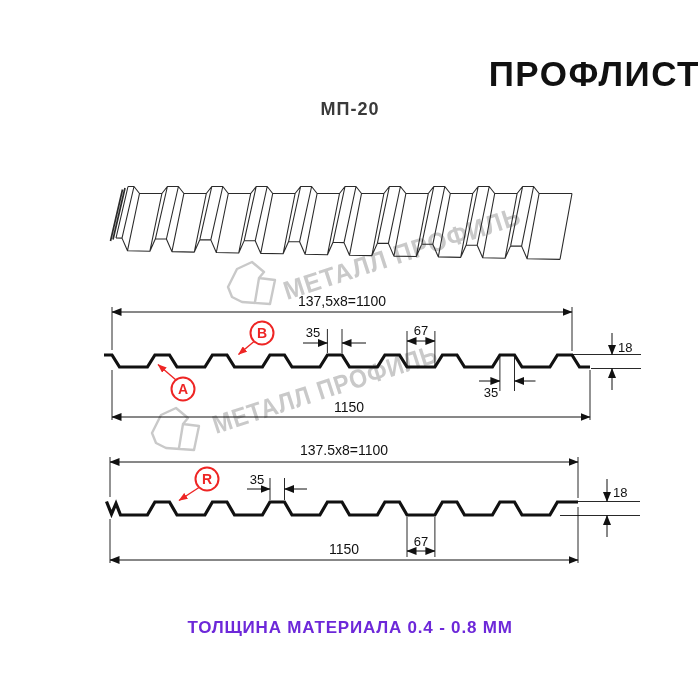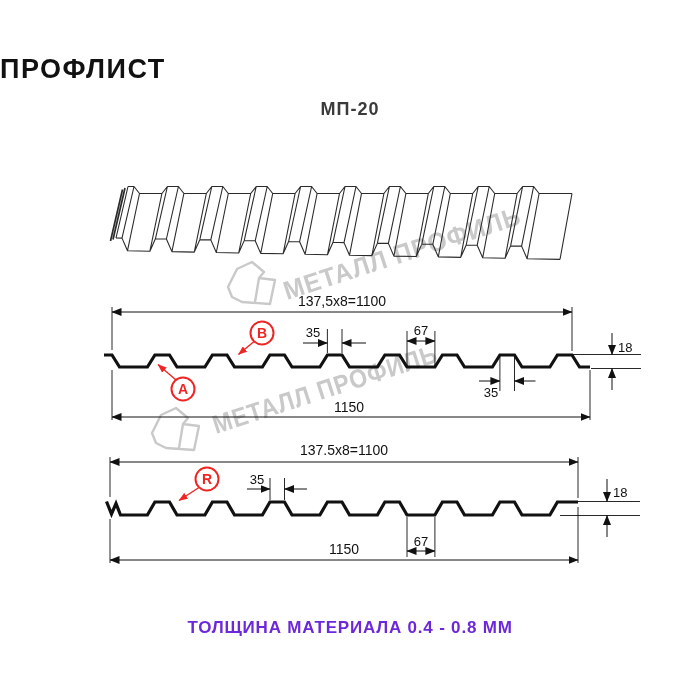--- a/index.html
+++ b/index.html
@@ -1,19 +1,19 @@
 <!DOCTYPE html>
 <html><head>
 <meta charset="utf-8">
 <style>
   html,body{margin:0;padding:0;background:#fff;}
   #page{position:relative;width:700px;height:700px;background:#fff;overflow:hidden;
         font-family:"Liberation Sans","DejaVu Sans",sans-serif;}
-  .title{position:absolute;left:0;top:54px;width:700px;text-align:left;
-         font-size:27px;font-weight:800;letter-spacing:1.5px;color:var(--ink);}
+  .title{position:absolute;left:0;top:54px;width:700px;text-align:right;
+         font-size:35px;font-weight:800;letter-spacing:1.5px;color:var(--ink);}
   .subtitle{position:absolute;left:0;top:99px;width:700px;text-align:center;
          font-size:18px;font-weight:600;letter-spacing:1px;color:#3a3a3a;}
   .footer{position:absolute;left:0;top:618px;width:700px;text-align:center;
          font-size:17px;font-weight:600;letter-spacing:0.8px;color:#6d28d9;}
   svg{position:absolute;left:0;top:0;}
   .prof{stroke:var(--ink);stroke-width:3.2;fill:none;stroke-linejoin:miter;}
   .dim{stroke:var(--ink);stroke-width:1;fill:none;}
   .ext{stroke:var(--ink);stroke-width:0.9;fill:none;}
   .p3d{stroke:var(--l3d);stroke-width:1.1;fill:none;stroke-linejoin:round;}
   .p3de{stroke:var(--l3d);stroke-width:1.7;fill:none;}

